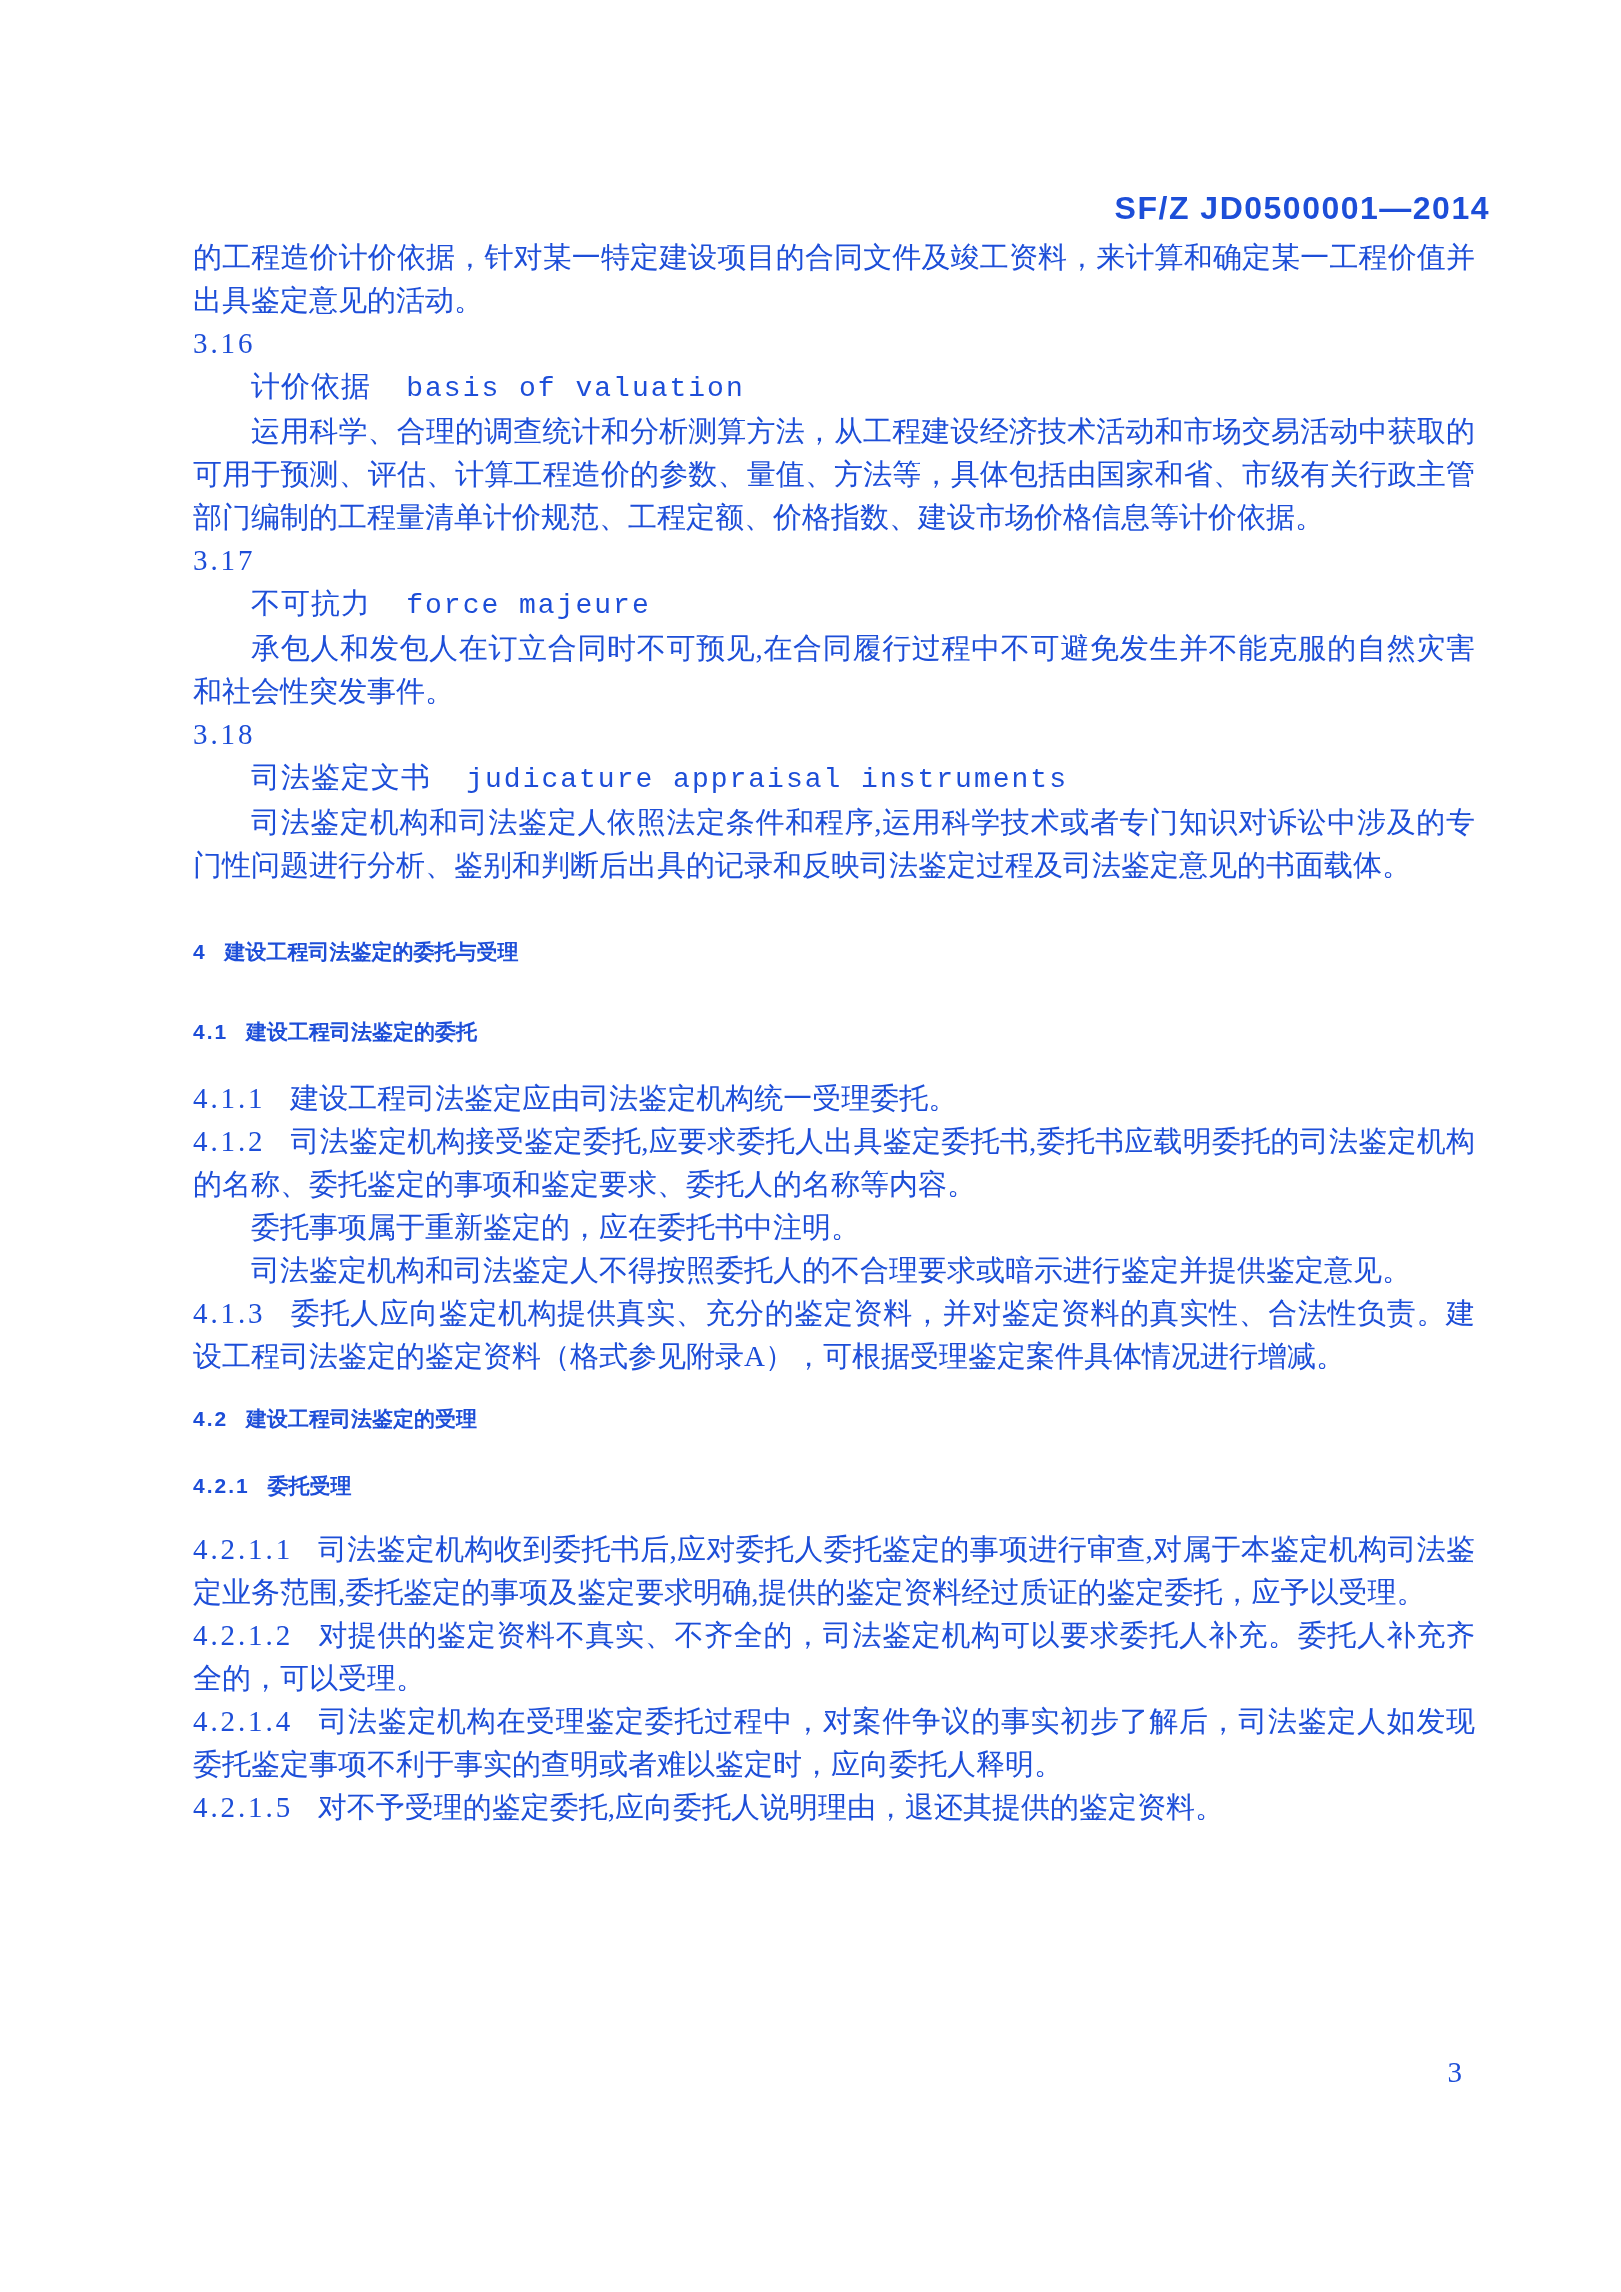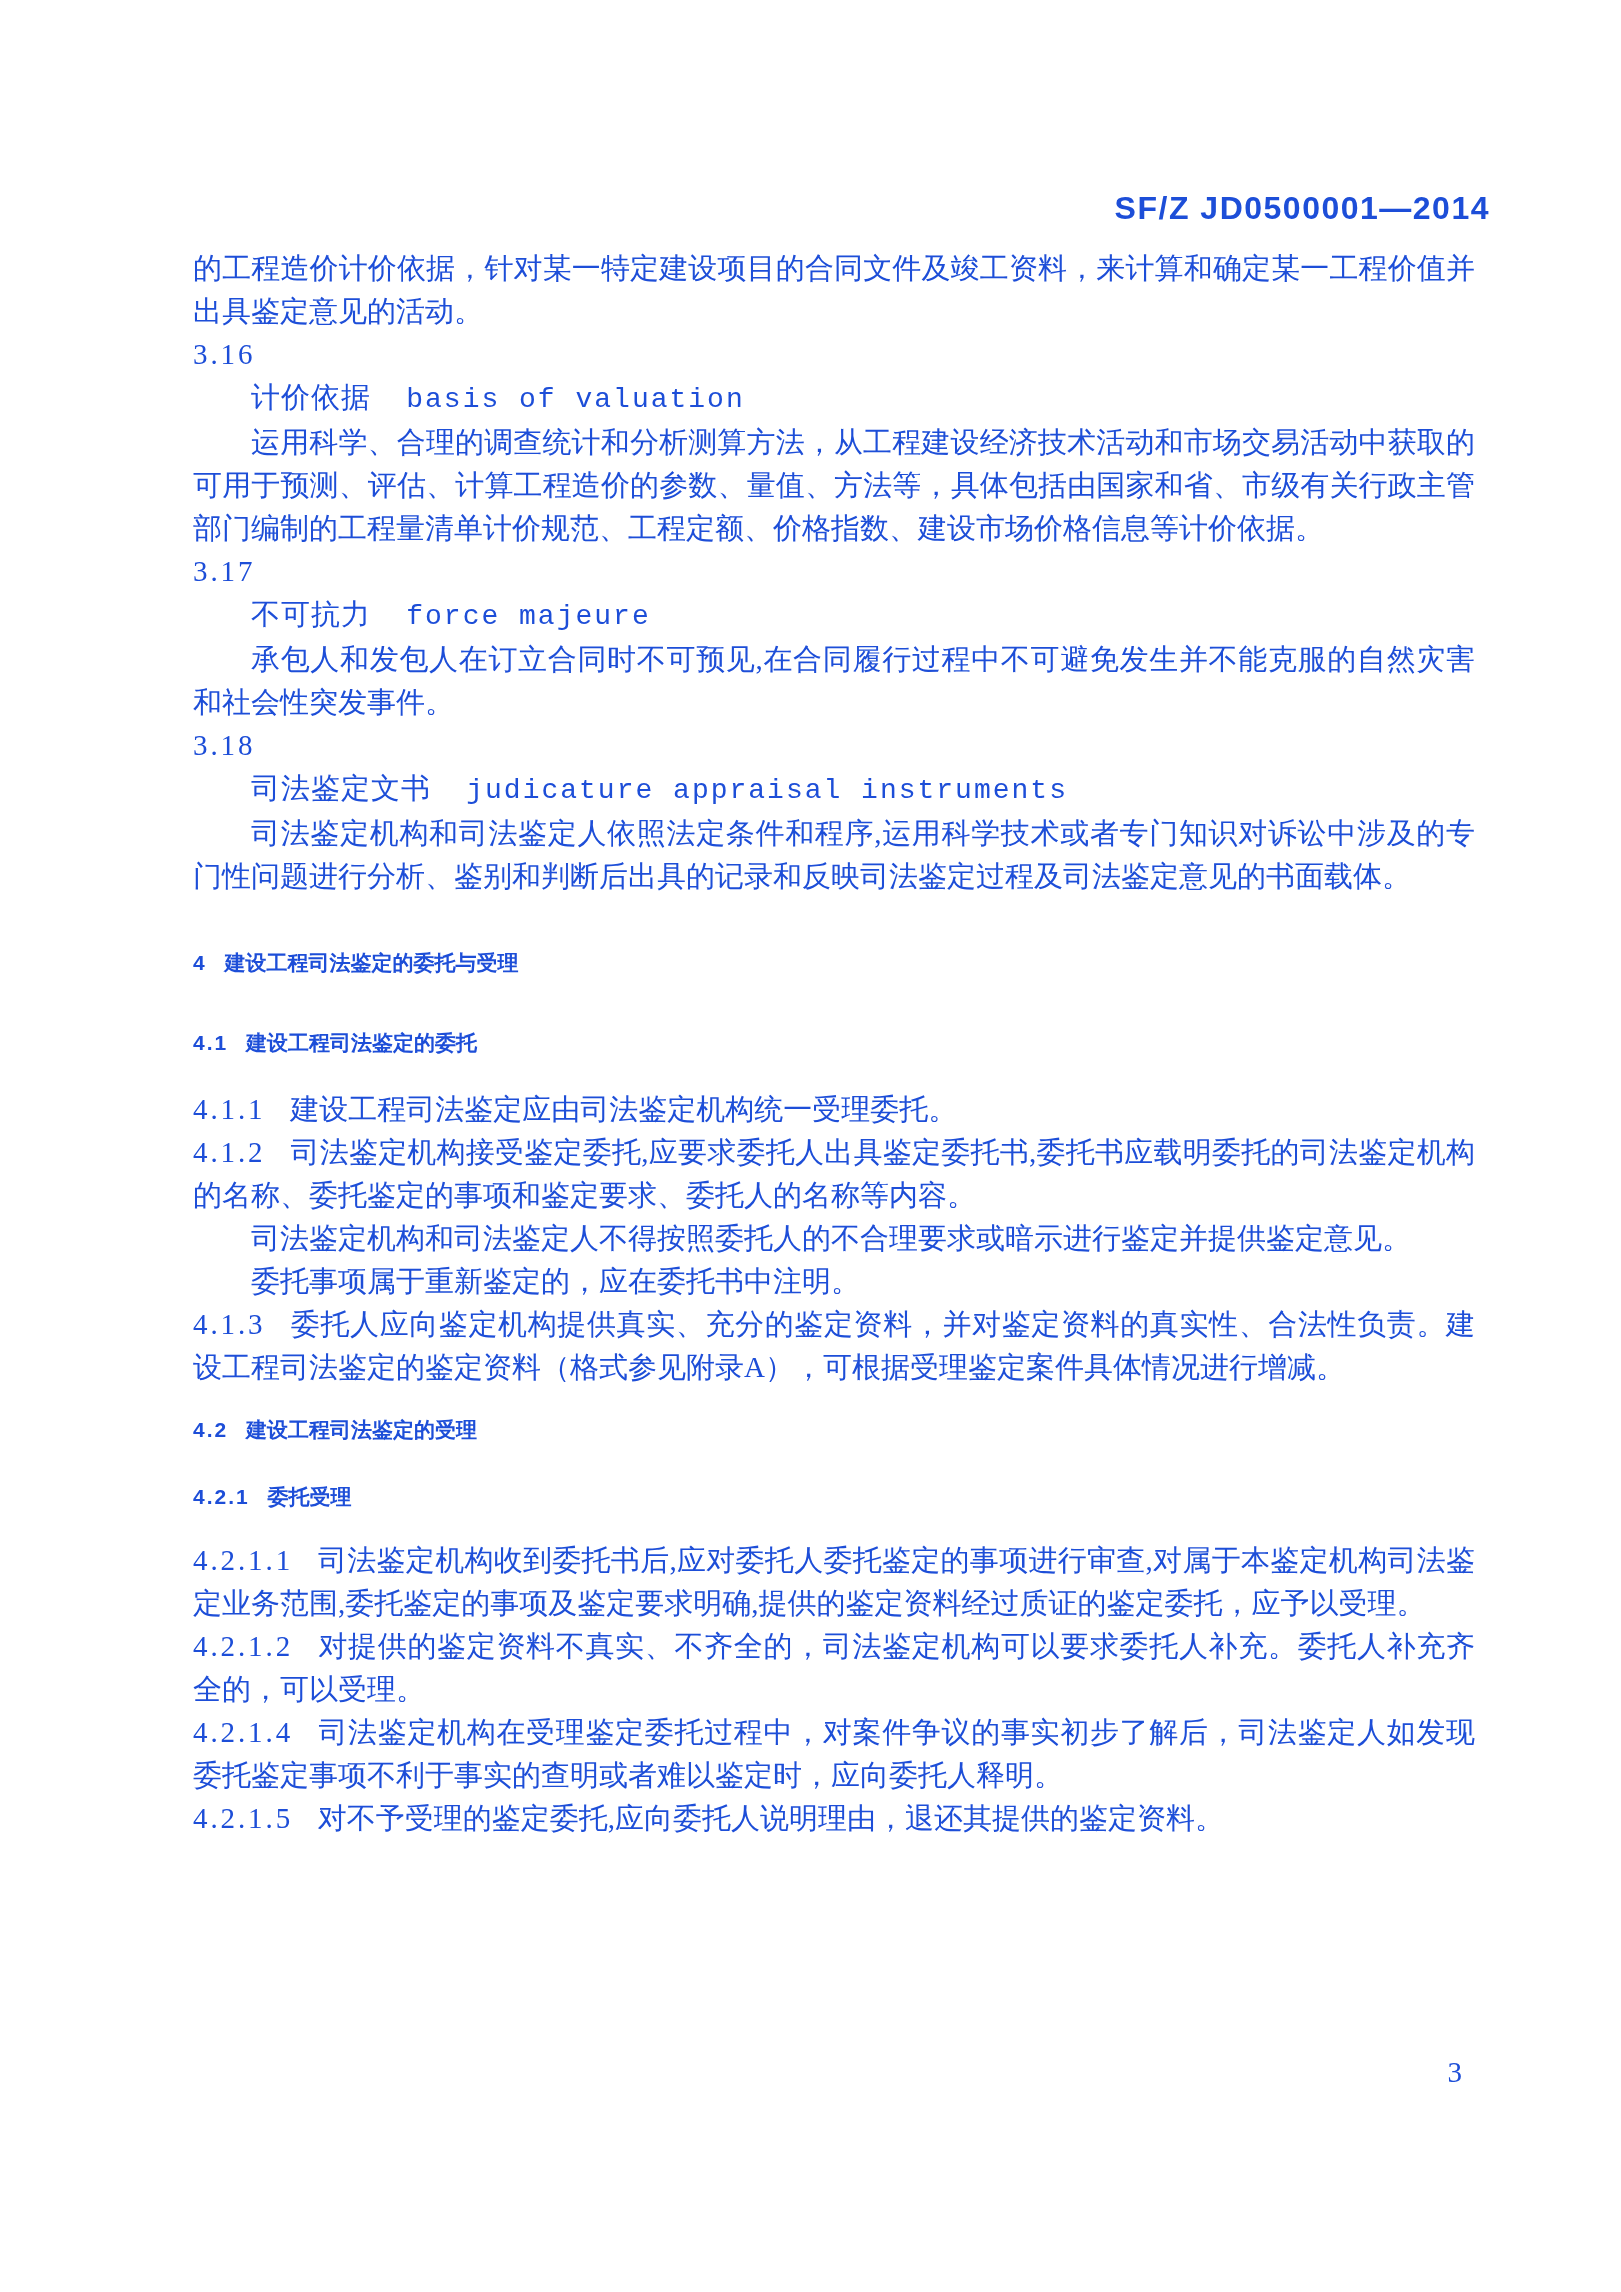--- a/index.html
+++ b/index.html
@@ -22,21 +22,21 @@
     top: 190px;
     right: 147px;
     font-family: "Liberation Sans", "DejaVu Sans", sans-serif;
     font-weight: bold;
     font-size: 32px;
     letter-spacing: 1.5px;
     white-space: nowrap;
   }
   .doc-body {
     position: absolute;
-    top: 247px;
+    top: 236px;
     left: 193px;
     width: 1282px;
     font-size: 29px;
     line-height: 43px;
     text-align: justify;
   }
   p { margin: 0; }
   .ind { text-indent: 2em; }
   .clause-no {
     letter-spacing: 2.9px;
@@ -117,22 +117,22 @@
       <span class="h-no">4.1</span><span>建设工程司法鉴定的委托</span>
     </div>
 
     <p class="para clause">
       <span class="cnum">4.1.1</span><span>建设工程司法鉴定应由司法鉴定机构统一受理委托。</span>
     </p>
 
     <p class="para clause">
       <span class="cnum">4.1.2</span><span>司法鉴定机构接受鉴定委托,应要求委托人出具鉴定委托书,委托书应载明委托的司法鉴定机构的名称、委托鉴定的事项和鉴定要求、委托人的名称等内容。</span>
     </p>
+    <p class="para ind">委托事项属于重新鉴定的，应在委托书中注明。</p>
     <p class="para ind">司法鉴定机构和司法鉴定人不得按照委托人的不合理要求或暗示进行鉴定并提供鉴定意见。</p>
-    <p class="para ind">委托事项属于重新鉴定的，应在委托书中注明。</p>
 
     <p class="para clause">
       <span class="cnum">4.1.3</span><span>委托人应向鉴定机构提供真实、充分的鉴定资料，并对鉴定资料的真实性、合法性负责。建设工程司法鉴定的鉴定资料（格式参见附录A），可根据受理鉴定案件具体情况进行增减。</span>
     </p>
 
     <div class="h2">
       <span class="h-no">4.2</span><span>建设工程司法鉴定的受理</span>
     </div>
 
     <div class="h3">

